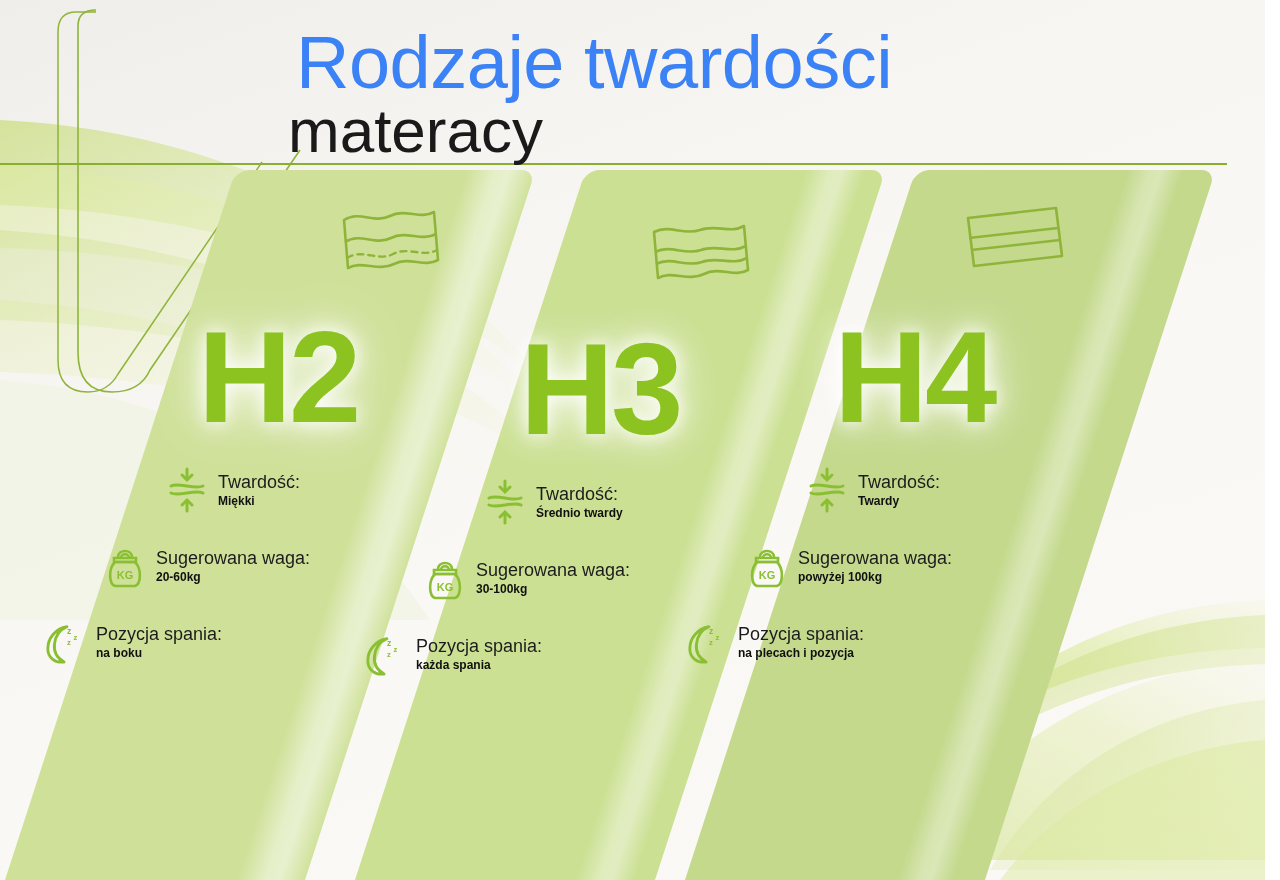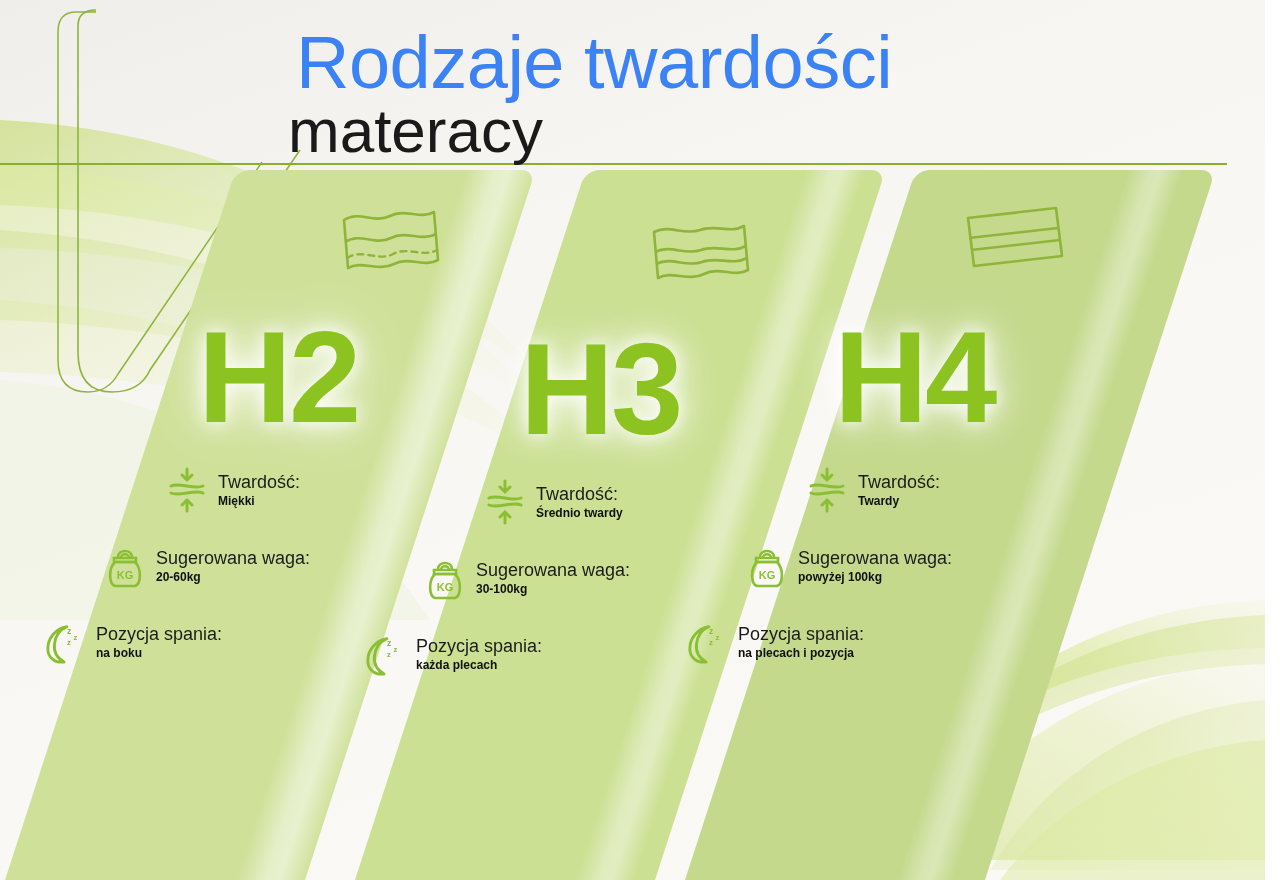--- a/index.html
+++ b/index.html
@@ -357,21 +357,21 @@
         <span class="ficon">
           <svg viewBox="0 0 44 48" width="44" height="48">
             <path d="M24,8 C12,10 4,20 4,31 C4,41 12,46 21,45 C14,41 10,34 11,26 C12,17 17,11 24,8 Z" fill="none" stroke="#8bbf33" stroke-width="3" stroke-linejoin="round"></path>
             <text x="24" y="16" font-family="'Liberation Sans',sans-serif" font-size="9" font-weight="700" fill="#8bbf33">z</text>
             <text x="31" y="22" font-family="'Liberation Sans',sans-serif" font-size="8" font-weight="700" fill="#8bbf33">z</text>
             <text x="24" y="27" font-family="'Liberation Sans',sans-serif" font-size="8" font-weight="700" fill="#8bbf33">z</text>
           </svg>
         </span>
         <span class="ftext">
           <div class="flabel">Pozycja spania:</div>
-          <div class="fvalue">każda plecach</div>
+          <div class="fvalue">każda spania</div>
         </span>
       </div>
 
     </div>
   </div>
 
   <div class="col-content cc3">
 
     <svg class="mattress-icon mi3" viewBox="0 0 120 100">
       <g fill="none" stroke="#8fb43a" stroke-width="2.6" stroke-linejoin="round">

